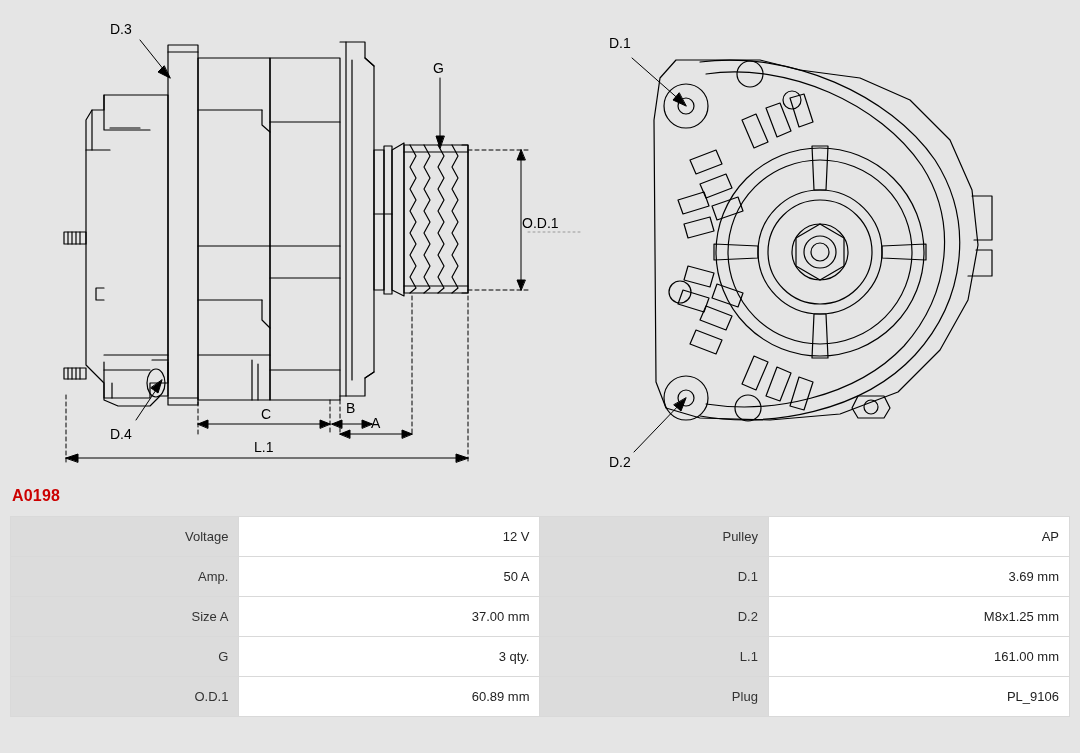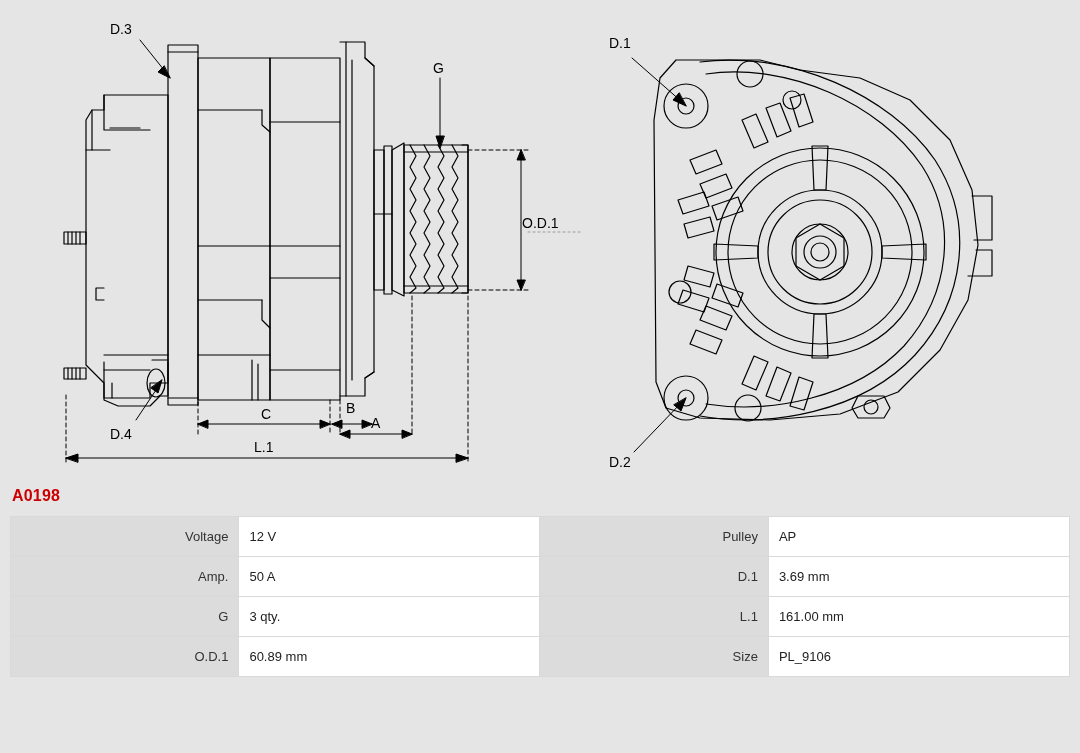--- a/index.html
+++ b/index.html
@@ -52,21 +52,21 @@
     overflow: hidden;
   }
   #spec-table td.label {
     background: #dcdcdc;
     text-align: right;
     color: #333;
     width: 220px;
   }
   #spec-table td.value {
     background: #ffffff;
-    text-align: left;
+    text-align: right;
     color: #222;
     width: 290px;
   }
 </style>
 </head>
 <body>
 
 <div id="page">
 
   <div id="drawing">
@@ -277,27 +277,33 @@
         <td class="label">Pulley</td>
         <td class="value">AP</td>
       </tr>
       <tr>
         <td class="label">Amp.</td>
         <td class="value">50 A</td>
         <td class="label">D.1</td>
         <td class="value">3.69 mm</td>
       </tr>
       <tr>
+        <td class="label">Size A</td>
+        <td class="value">37.00 mm</td>
+        <td class="label">D.2</td>
+        <td class="value">M8x1.25 mm</td>
+      </tr>
+      <tr>
         <td class="label">G</td>
         <td class="value">3 qty.</td>
         <td class="label">L.1</td>
         <td class="value">161.00 mm</td>
       </tr>
       <tr>
         <td class="label">O.D.1</td>
         <td class="value">60.89 mm</td>
-        <td class="label">Size</td>
+        <td class="label">Plug</td>
         <td class="value">PL_9106</td>
       </tr>
     </tbody>
   </table>
 
 </div>
 
 </body></html>

